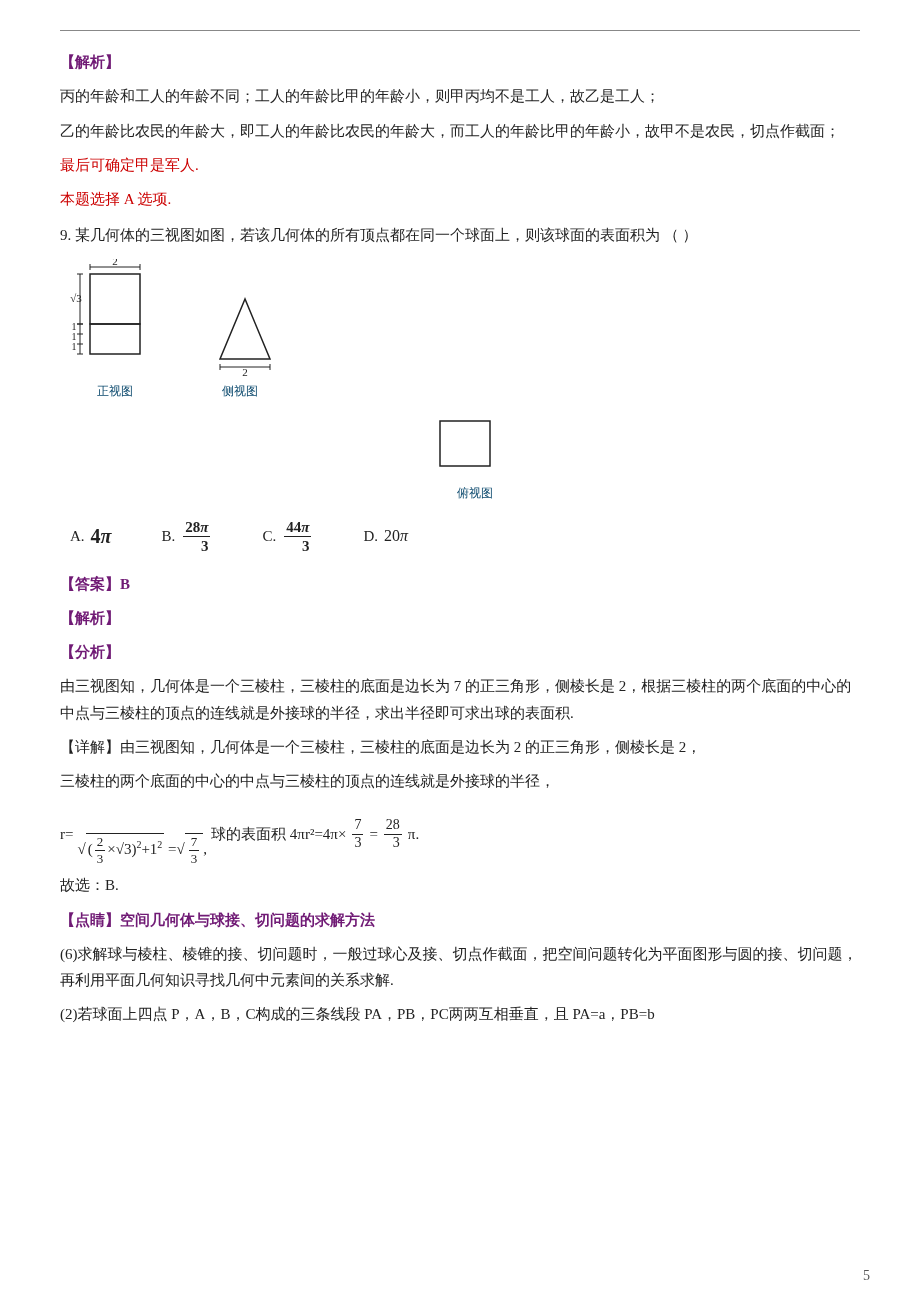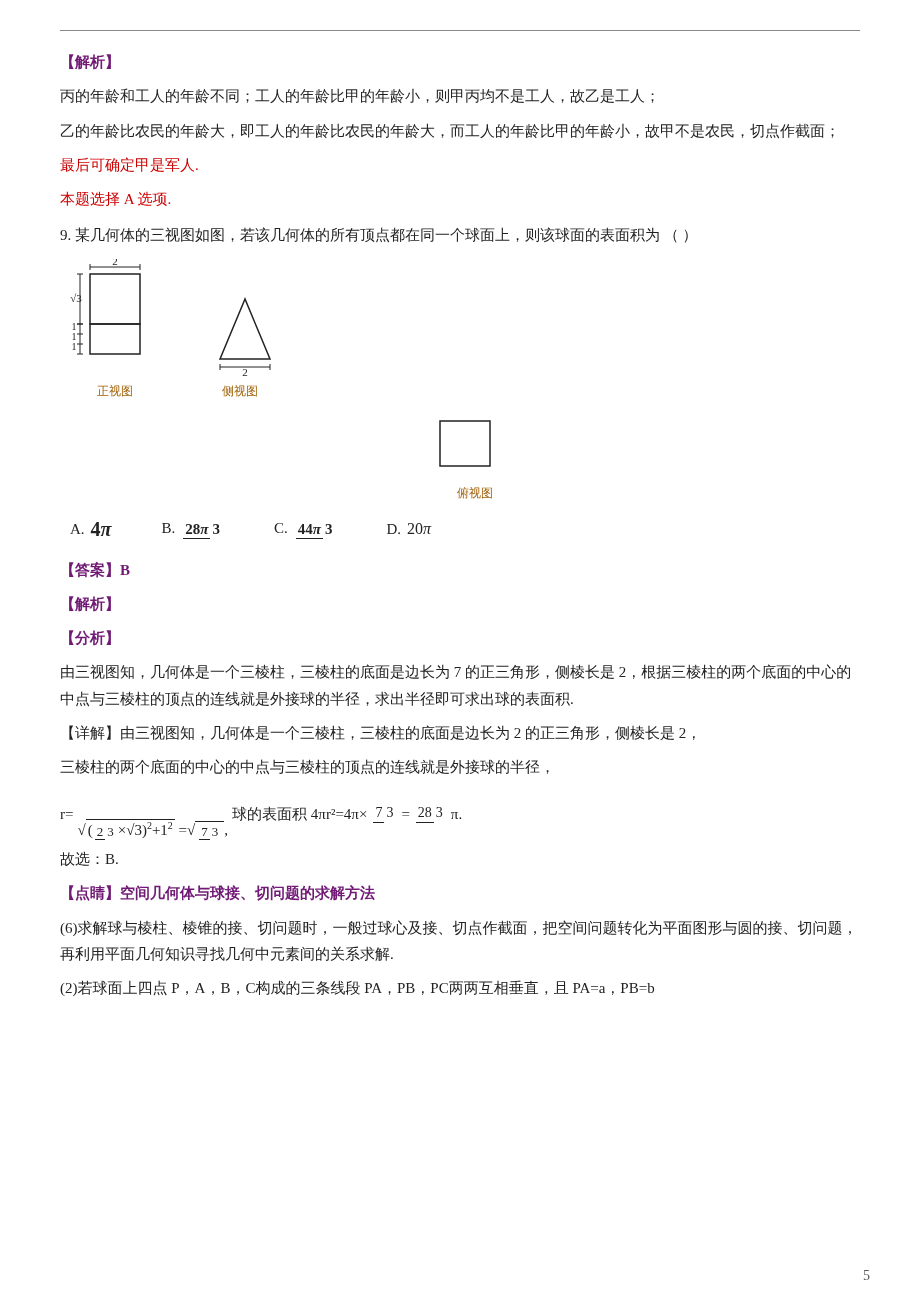--- a/index.html
+++ b/index.html
@@ -48,22 +48,22 @@
     }
     .formula-line {
       display: flex;
       align-items: center;
       margin: 6px 0 6px 0;
       gap: 4px;
       font-size: 15px;
     }
     .frac {
       display: inline-flex;
-      flex-direction: row;
-      align-items: flex-start;
+      flex-direction: column;
+      align-items: flex-end;
       vertical-align: middle;
       font-size: 13px;
       line-height: 1.2;
       margin: 0 2px;
     }
     .frac-num { border-bottom: 1px solid #222; padding: 0 2px; }
     .frac-den { padding: 0 2px; }
     sup { font-size: 10px; vertical-align: super; }
     .page-num {
       position: absolute;
@@ -81,21 +81,21 @@
       margin: 10px 0 16px 10px;
     }
     .sub-diagram {
       display: flex;
       flex-direction: column;
       align-items: center;
     }
     .sub-label {
       font-size: 12px;
       margin-top: 4px;
-      color: #a16207;
+      color: #0c4a6e;
     }
   </style>
 </head>
 <body>
 
 <div class="top-line"></div>
 
 <p>
   <span class="section-bracket">【解析】</span>
 </p>

